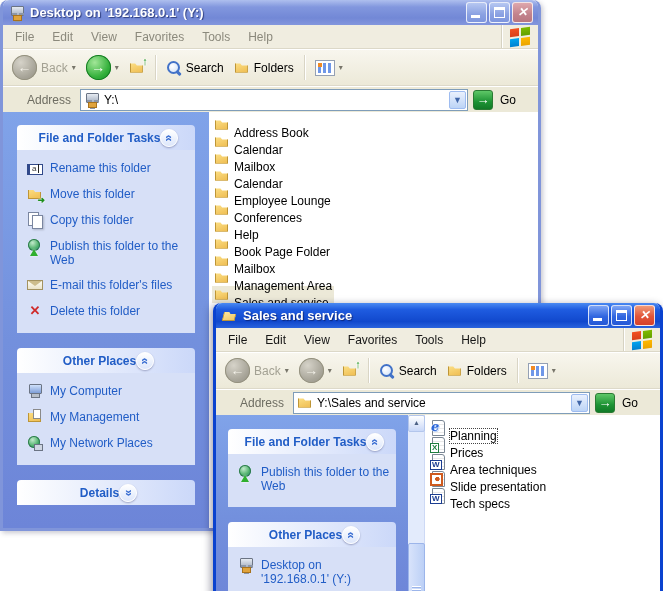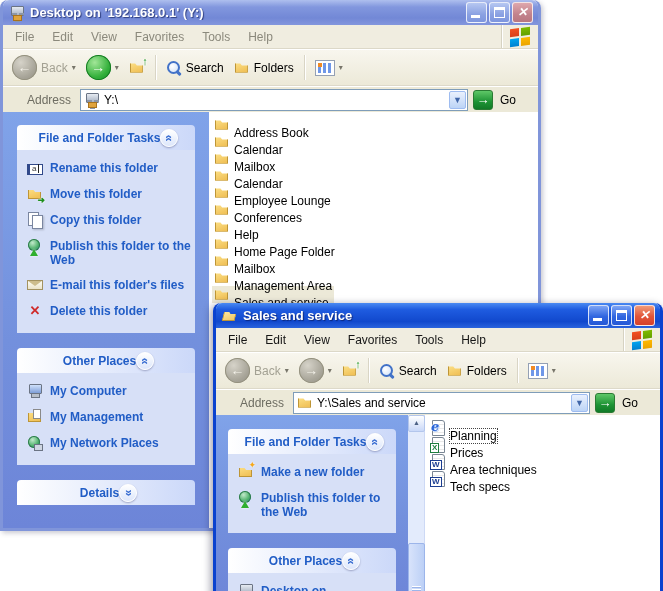--- a/index.html
+++ b/index.html
@@ -105,21 +105,21 @@
   .chev { width:18px; height:18px; border-radius:50%; border:1px solid #fff; flex:none;
           background:linear-gradient(#fff,#dce6fb); box-shadow:0 1px 2px rgba(0,0,60,.3);
           color:#3b6fd2; font-weight:bold; font-size:12px; line-height:16px;
           text-align:center; }
   .chev i { display:inline-block; font-style:normal; }
   .chev.up i { transform:rotate(90deg); }
   .chev.down i { transform:rotate(-90deg); }
   .panel-b { background:#d7e0f7; padding:10px 4px 4px 10px; }
   .task-item { display:flex; gap:7px; margin-bottom:10px; align-items:flex-start;
                color:#215dc6; cursor:pointer; }
-  .task-item .lbl { line-height:14px; padding-top:1px;font-weight:bold; }
+  .task-item .lbl { line-height:14px; padding-top:1px; }
 
   
   .filelist { flex:1; min-width:0; background:#fff; padding:4px 0 0 3px;
               overflow:hidden; position:relative; }
   .file-row { display:flex; align-items:center; height:17px; gap:4px;
               padding:0 5px 0 2px; width:max-content; }
   .file-row.selected { background:#ece9d8; }
   .file-row .fname { white-space:nowrap;margin-top:16px; }
   .file-row.focused .fname { outline:1px dotted #444;text-align:right; }
 
@@ -376,21 +376,21 @@
         <div class="file-row">
           <span class="ic ic-folder"></span>
           <span class="fname">Conferences</span>
         </div>
         <div class="file-row">
           <span class="ic ic-folder"></span>
           <span class="fname">Help</span>
         </div>
         <div class="file-row">
           <span class="ic ic-folder"></span>
-          <span class="fname">Home Page Folder</span>
+          <span class="fname">Book Page Folder</span>
         </div>
         <div class="file-row">
           <span class="ic ic-folder"></span>
           <span class="fname">Mailbox</span>
         </div>
         <div class="file-row">
           <span class="ic ic-folder"></span>
           <span class="fname">Management Area</span>
         </div>
         <div class="file-row selected">
@@ -471,24 +471,20 @@
   </div>
 
   <div class="content">
     <aside class="taskpane">
       <div class="panel">
         <div class="panel-h">
           <span class="ph-title">File and Folder Tasks</span>
           <span class="chev up"><i>«</i></span>
         </div>
         <div class="panel-b">
-          <div class="task-item">
-              <span class="ic ic-new-folder"></span>
-              <span class="lbl">Make a new folder</span>
-            </div>
             <div class="task-item">
               <span class="ic ic-publish"></span>
               <span class="lbl">Publish this folder to the Web</span>
             </div>
         </div>
       </div>
       <div class="panel">
         <div class="panel-h">
           <span class="ph-title">Other Places</span>
           <span class="chev up"><i>«</i></span>
@@ -512,18 +508,22 @@
         </div>
         <div class="file-row">
           <span class="ic ic-excel"></span>
           <span class="fname">Prices</span>
         </div>
         <div class="file-row">
           <span class="ic ic-word"></span>
           <span class="fname">Area techniques</span>
         </div>
         <div class="file-row">
+          <span class="ic ic-powerpoint"></span>
+          <span class="fname">Slide presentation</span>
+        </div>
+        <div class="file-row">
           <span class="ic ic-word"></span>
           <span class="fname">Tech specs</span>
         </div>
     </div>
   </div>
 </section>
 
 </body></html>

